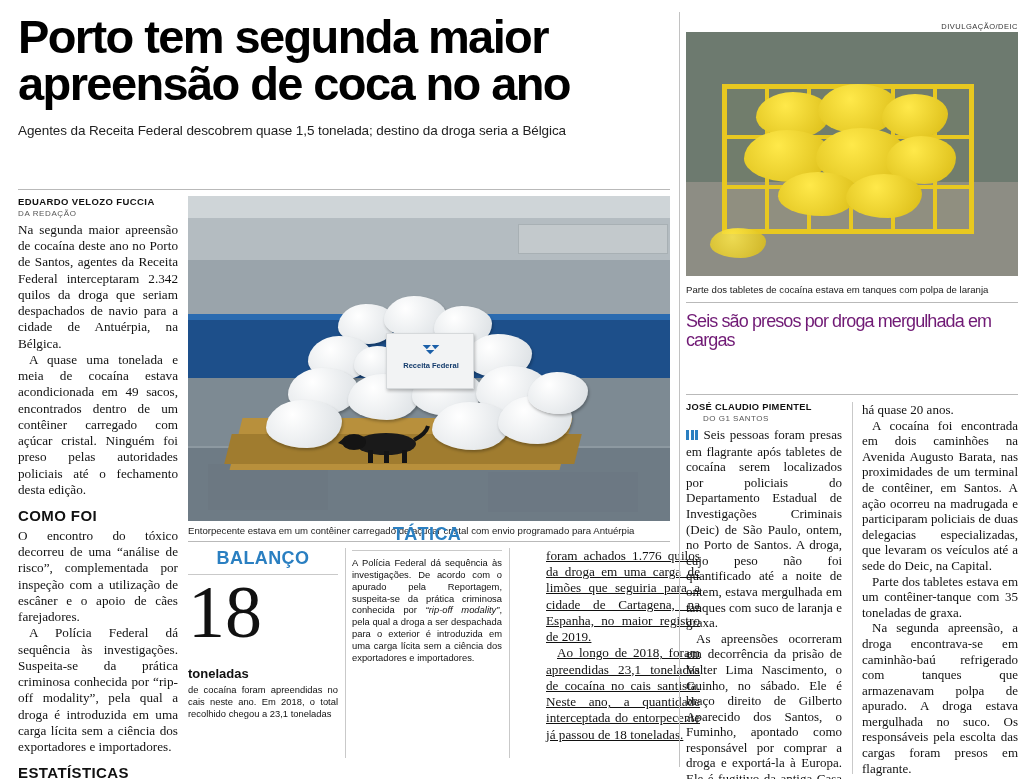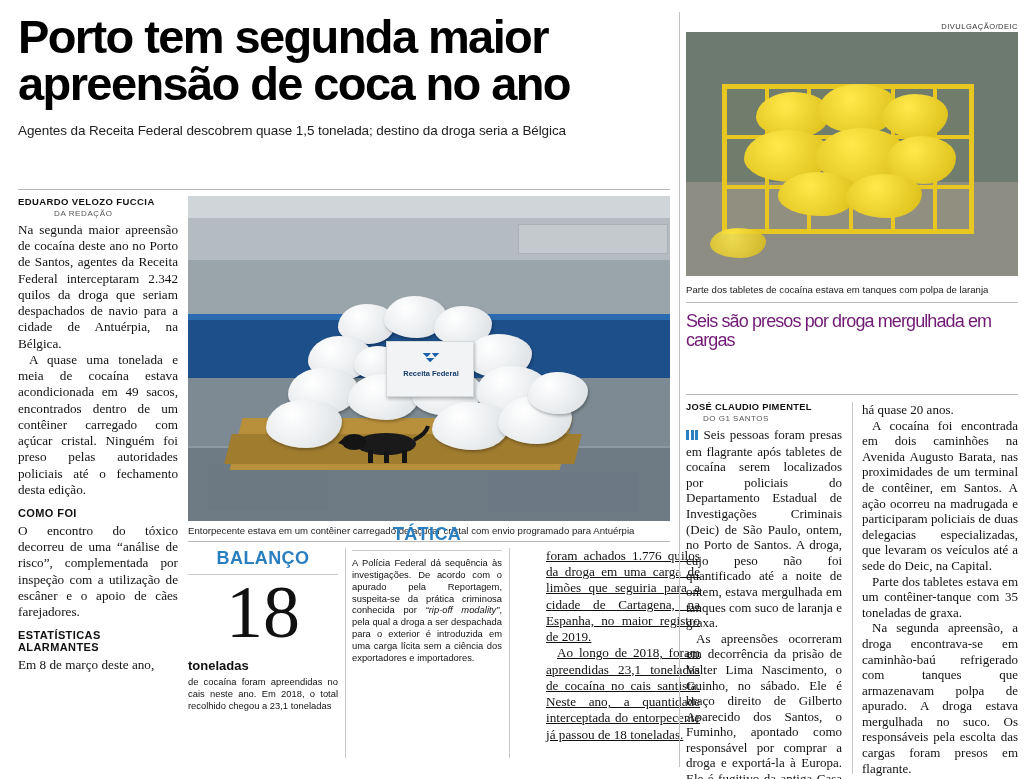--- a/index.html
+++ b/index.html
@@ -48,35 +48,34 @@
     text-transform:uppercase;
   }
   .byline2 {
     font-family:"Liberation Sans", sans-serif;
     font-size:8px;
     letter-spacing:0.6px;
     color:#555;
     text-transform:uppercase;
     margin-top:2px;
     margin-bottom:4px;
-    margin-left:36px;
   }
   .body-text {
     font-size:13.2px;
     line-height:1.23;
     text-align:justify;
     hyphens:auto;
     -webkit-hyphens:auto;
   }
   .body-text p { margin:0 0 0 0; text-indent:11px; }
   .body-text p.first { text-indent:0; }
   .section-label {
     font-family:"Liberation Sans", sans-serif;
     font-weight:bold;
-    font-size:11px;
+    font-size:15px;
     letter-spacing:0.4px;
     text-transform:uppercase;
     margin:9px 0 4px 0;
   }
 
   
   .photo-main {
     position:absolute; left:188px; top:196px; width:482px; height:325px;
     background:linear-gradient(#8f9aa4,#6d7882);
     overflow:hidden;
@@ -108,29 +107,29 @@
     font-size:18px;
     color:#2a7fc1;
     text-align:center;
     letter-spacing:0.4px;
   }
   .box-rule { height:1px; background:#c9c9c9; margin:5px 0 6px 0; }
   .bignum {
     font-family:"Liberation Serif", serif;
     font-size:74px;
     line-height:0.85;
-    text-align:center;
+    text-align:left;
     color:#111;
     margin-top:6px;
   }
   .bignum-unit {
     font-family:"Liberation Sans", sans-serif;
     font-weight:bold;
     font-size:13px;
-    margin-top:14px;
+    margin-top:22px;
   }
   .box-small {
     font-family:"Liberation Sans", sans-serif;
     font-size:9.4px;
     line-height:1.26;
     text-align:justify;
     margin-top:3px;
   }
   .box-small-i { font-style:italic; }
   .divider-v {
@@ -203,21 +202,20 @@
   }
   .sack {
     position:absolute; background:radial-gradient(circle at 35% 30%, #ffffff, #d8dde1);
     border-radius:48% 52% 46% 54% / 58% 44% 56% 42%;
     box-shadow:1px 2px 3px rgba(0,0,0,0.28);
   }
   .m-box {
     position:absolute; left:198px; top:137px; width:88px; height:56px;
     background:#f2f3f4; border:1px solid #d6d9db;
     box-shadow:1px 2px 3px rgba(0,0,0,0.25);
-    margin-top:8px;
   }
   .m-box-logo { position:absolute; left:34px; top:9px; width:20px; height:14px; }
   .m-box-text {
     position:absolute; left:0; top:27px; width:88px; text-align:center;
     font-family:"Liberation Sans", sans-serif; font-size:7.5px; color:#123a6b; font-weight:bold;
   }
   .dog { position:absolute; left:148px; top:228px; width:96px; height:40px; }
   .m-mark { position:absolute; background:#6a7680; }
 
   
@@ -247,20 +245,21 @@
     <div class="col1">
       <div class="byline">EDUARDO VELOZO FUCCIA</div>
       <div class="byline2">DA REDAÇÃO</div>
       <div class="body-text">
         <p class="first">Na segunda maior apreensão de cocaína deste ano no Porto de Santos, agentes da Receita Federal interceptaram 2.342 quilos da droga que seriam despachados de navio para a cidade de Antuérpia, na Bélgica.</p>
         <p>A quase uma tonelada e meia de cocaína estava acondicionada em 49 sacos, encontrados dentro de um contêiner carregado com açúcar cristal. Ninguém foi preso pelas autoridades policiais até o fechamento desta edição.</p>
       </div>
       <div class="section-label">COMO FOI</div>
       <div class="body-text">
         <p class="first">O encontro do tóxico decorreu de uma “análise de risco”, complementada por inspeção com a utilização de escâner e o apoio de cães farejadores.</p>
+        <p>A Polícia Federal dá sequência às investigações. Suspeita-se da prática criminosa conhecida por “rip-off modality”, pela qual a droga é introduzida em uma carga lícita sem a ciência dos exportadores e importadores.</p>
       </div>
       <div class="section-label">ESTATÍSTICAS ALARMANTES</div>
       <div class="body-text">
         <p class="first">Em 8 de março deste ano,</p>
       </div>
     </div>
 
     <div class="photo-main">
       <div class="m-wall"></div>
       <div class="m-wall2"></div>

